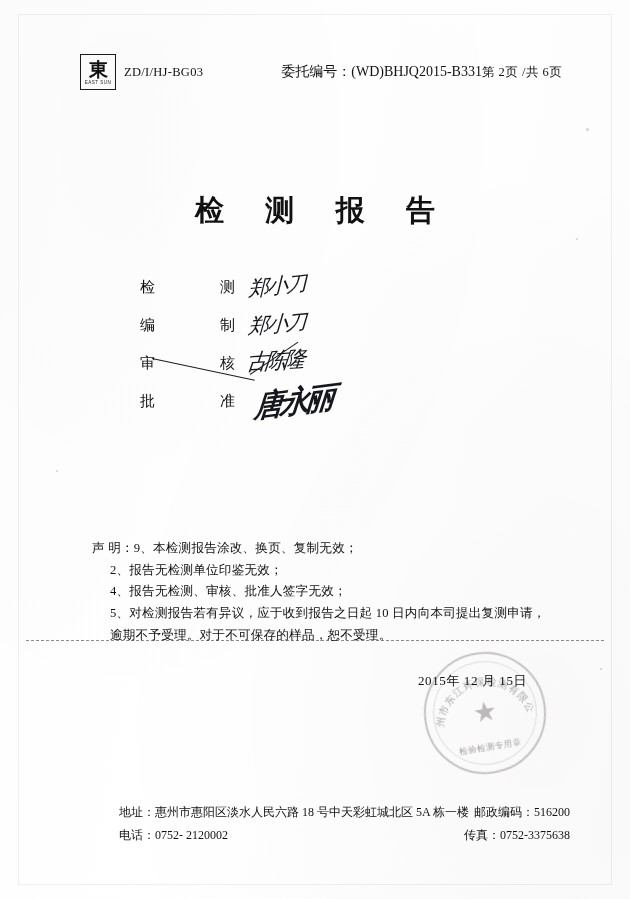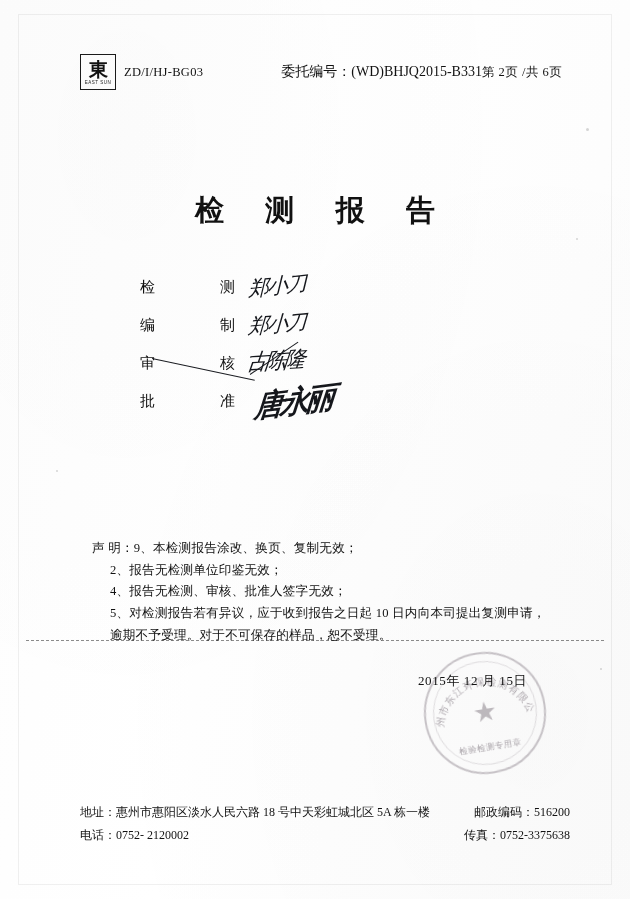--- a/index.html
+++ b/index.html
@@ -260,20 +260,21 @@
     position: absolute;
     left: 80px;
     right: 60px;
     bottom: 52px;
     font-size: 12px;
     line-height: 1.9;
   }
   .footer-row {
     display: flex;
     justify-content: space-between;
+    margin-left: 39px;
   }
   .footer-left { white-space: nowrap; }
   .footer-right { white-space: nowrap; }
   .speck {
     position: absolute;
     background: rgba(0,0,0,0.16);
     border-radius: 50%;
   }
 </style>
 </head>

